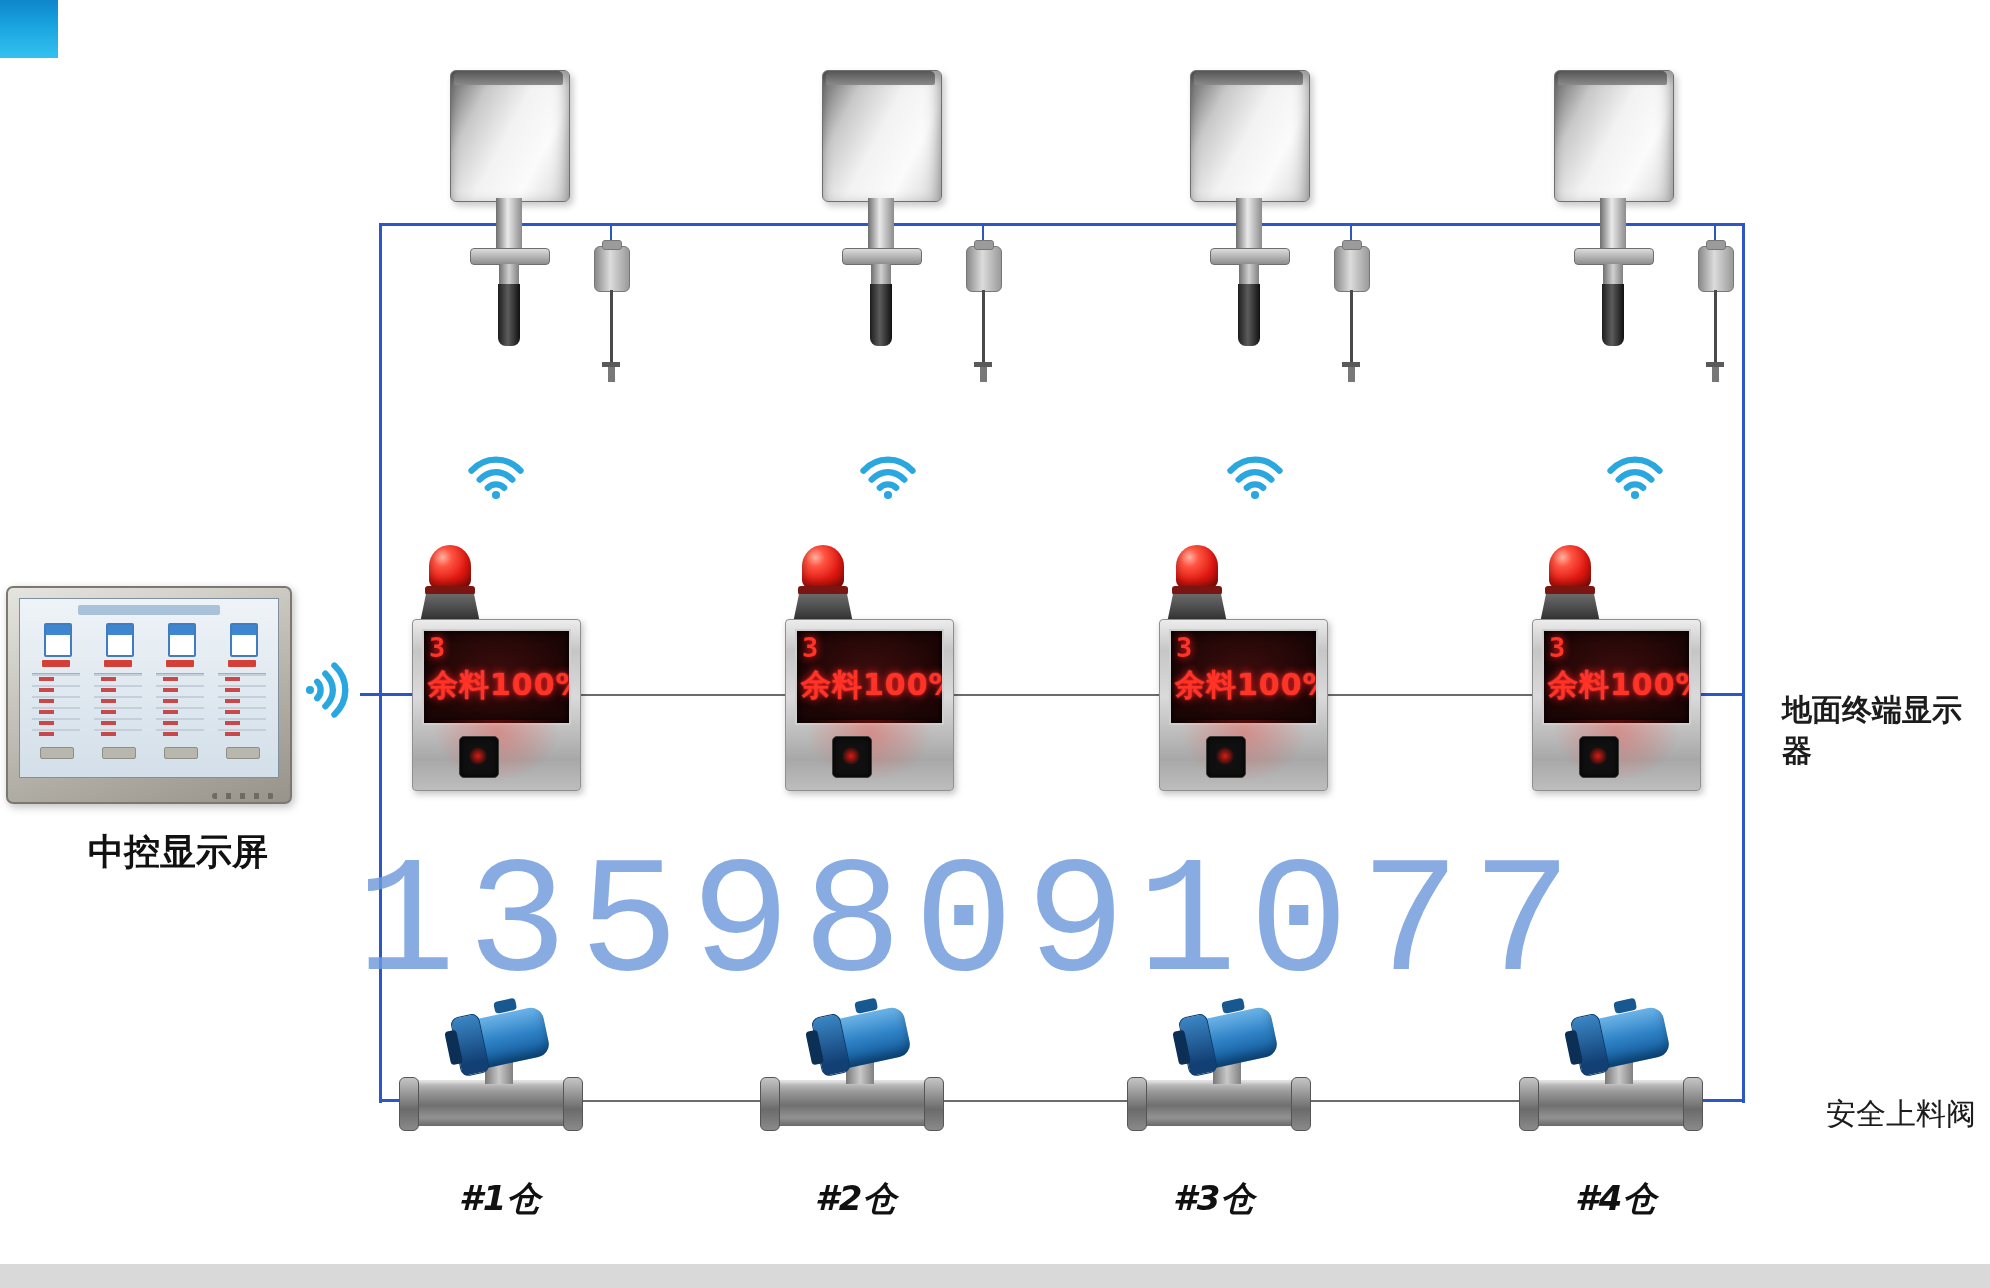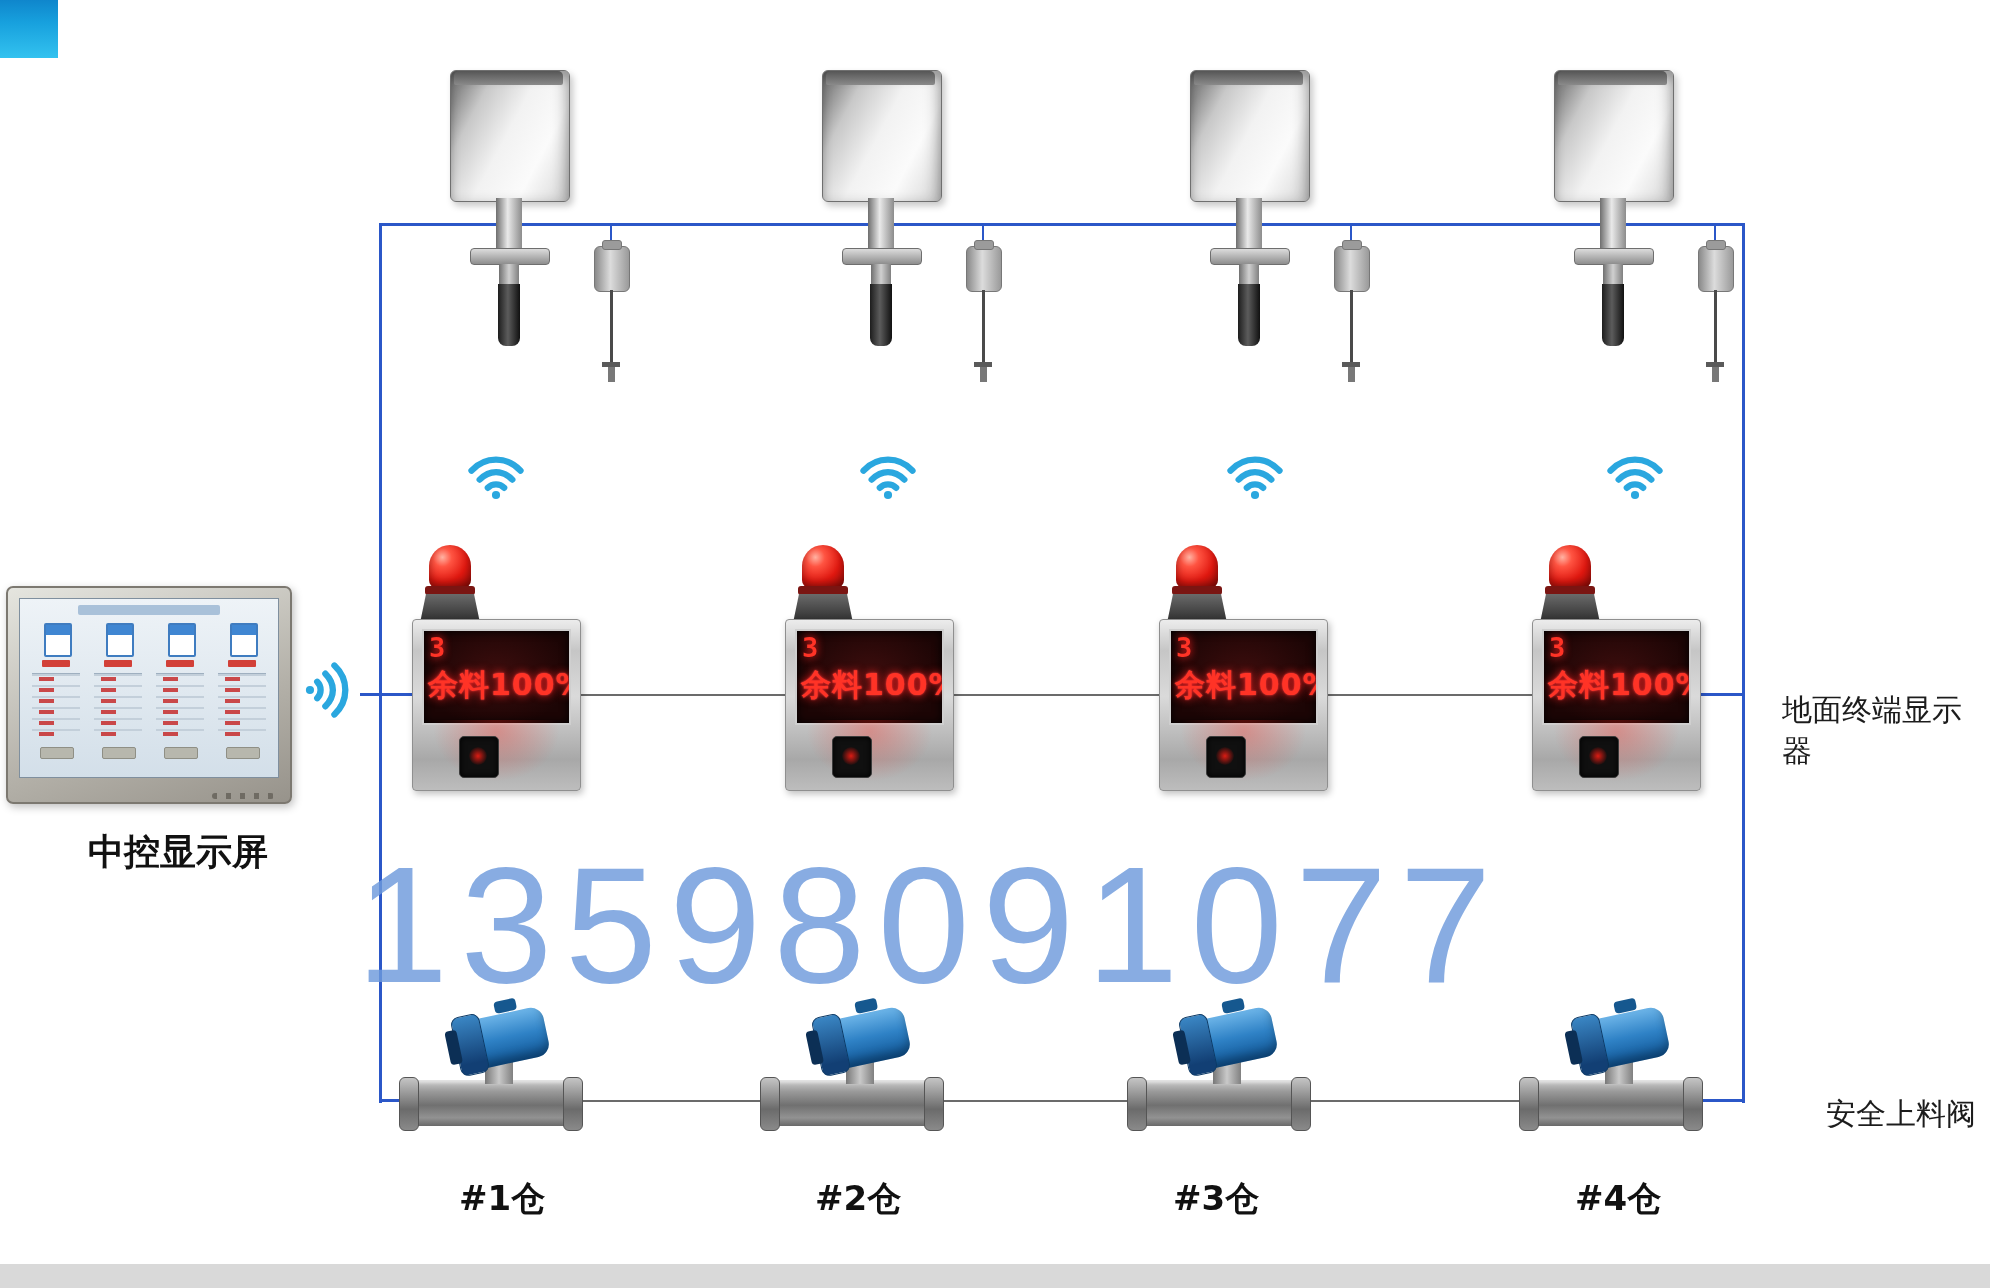--- a/index.html
+++ b/index.html
@@ -114,25 +114,25 @@
   .mon-table::after { content:""; position:absolute; left:7px; top:3px; width:15px; height:60px;
     background:repeating-linear-gradient(180deg, rgba(198,44,44,.85) 0 4px, transparent 4px 11px); }
   .mon-btn { position:absolute; left:10px; top:124px; width:32px; height:10px; background:#b7b7ad;
     border:1px solid #8f8f85; border-radius:2px; }
   .mon-dots { position:absolute; right:18px; bottom:5px; width:62px; height:6px; border-radius:3px;
     background:repeating-linear-gradient(90deg,#6f6b63 0 5px, transparent 5px 14px); }
 
   
   .side-label { position:absolute; font-size:30px; color:#1c1c1c; z-index:4; }
   .control-label { position:absolute; left:56px; top:828px; font-size:36px; font-weight:bold; color:#111; z-index:4;margin-left:32px; }
-  .silo-label { position:absolute; top:1176px; font-size:34px; font-weight:bold; color:#111; z-index:4; }
+  .silo-label { position:absolute; top:1176px; font-size:34px; font-weight:bold; color:#111; z-index:4;font-style:italic; }
 
   
   .watermark { position:absolute; left:356px; top:842px; width:1430px; z-index:3;
-    font-family:Liberation Sans, sans-serif; font-size:166px; line-height:1;
+    font-family:Liberation Mono, monospace; font-size:166px; line-height:1;
     color:#6e9bdc; opacity:.82; letter-spacing:12px; white-space:nowrap; }
 
   .bottom-bar { position:absolute; left:0; top:1264px; width:1990px; height:24px; background:#d9d9d9; }
 </style>
 </head>
 <body>
 
 <div class="stage">
 
   <div class="logo"></div>
@@ -374,21 +374,21 @@
     <div class="pipe-cap cap-r"></div>
     <div class="valve-neck"></div>
     <div class="actuator">
       <div class="act-body"></div>
       <div class="act-head"></div>
       <div class="act-cap"></div>
       <div class="act-knob"></div>
     </div>
   </div>
 
-  <div class="side-label" style="left:1782px; top:690px;">地面终端显示器</div>
+  <div class="side-label" style="left:1782px; top:690px;font-weight:bold;">地面终端显示器</div>
   <div class="side-label" style="left:1826px; top:1086px;margin-top:8px;">安全上料阀</div>
   <div class="control-label">中控显示屏</div>
   <div class="silo-label" style="left:459px;">#1仓</div>
   <div class="silo-label" style="left:815px;">#2仓</div>
   <div class="silo-label" style="left:1173px;">#3仓</div>
   <div class="silo-label" style="left:1575px;">#4仓</div>
 
   <div class="bottom-bar"></div>
 </div>
 

